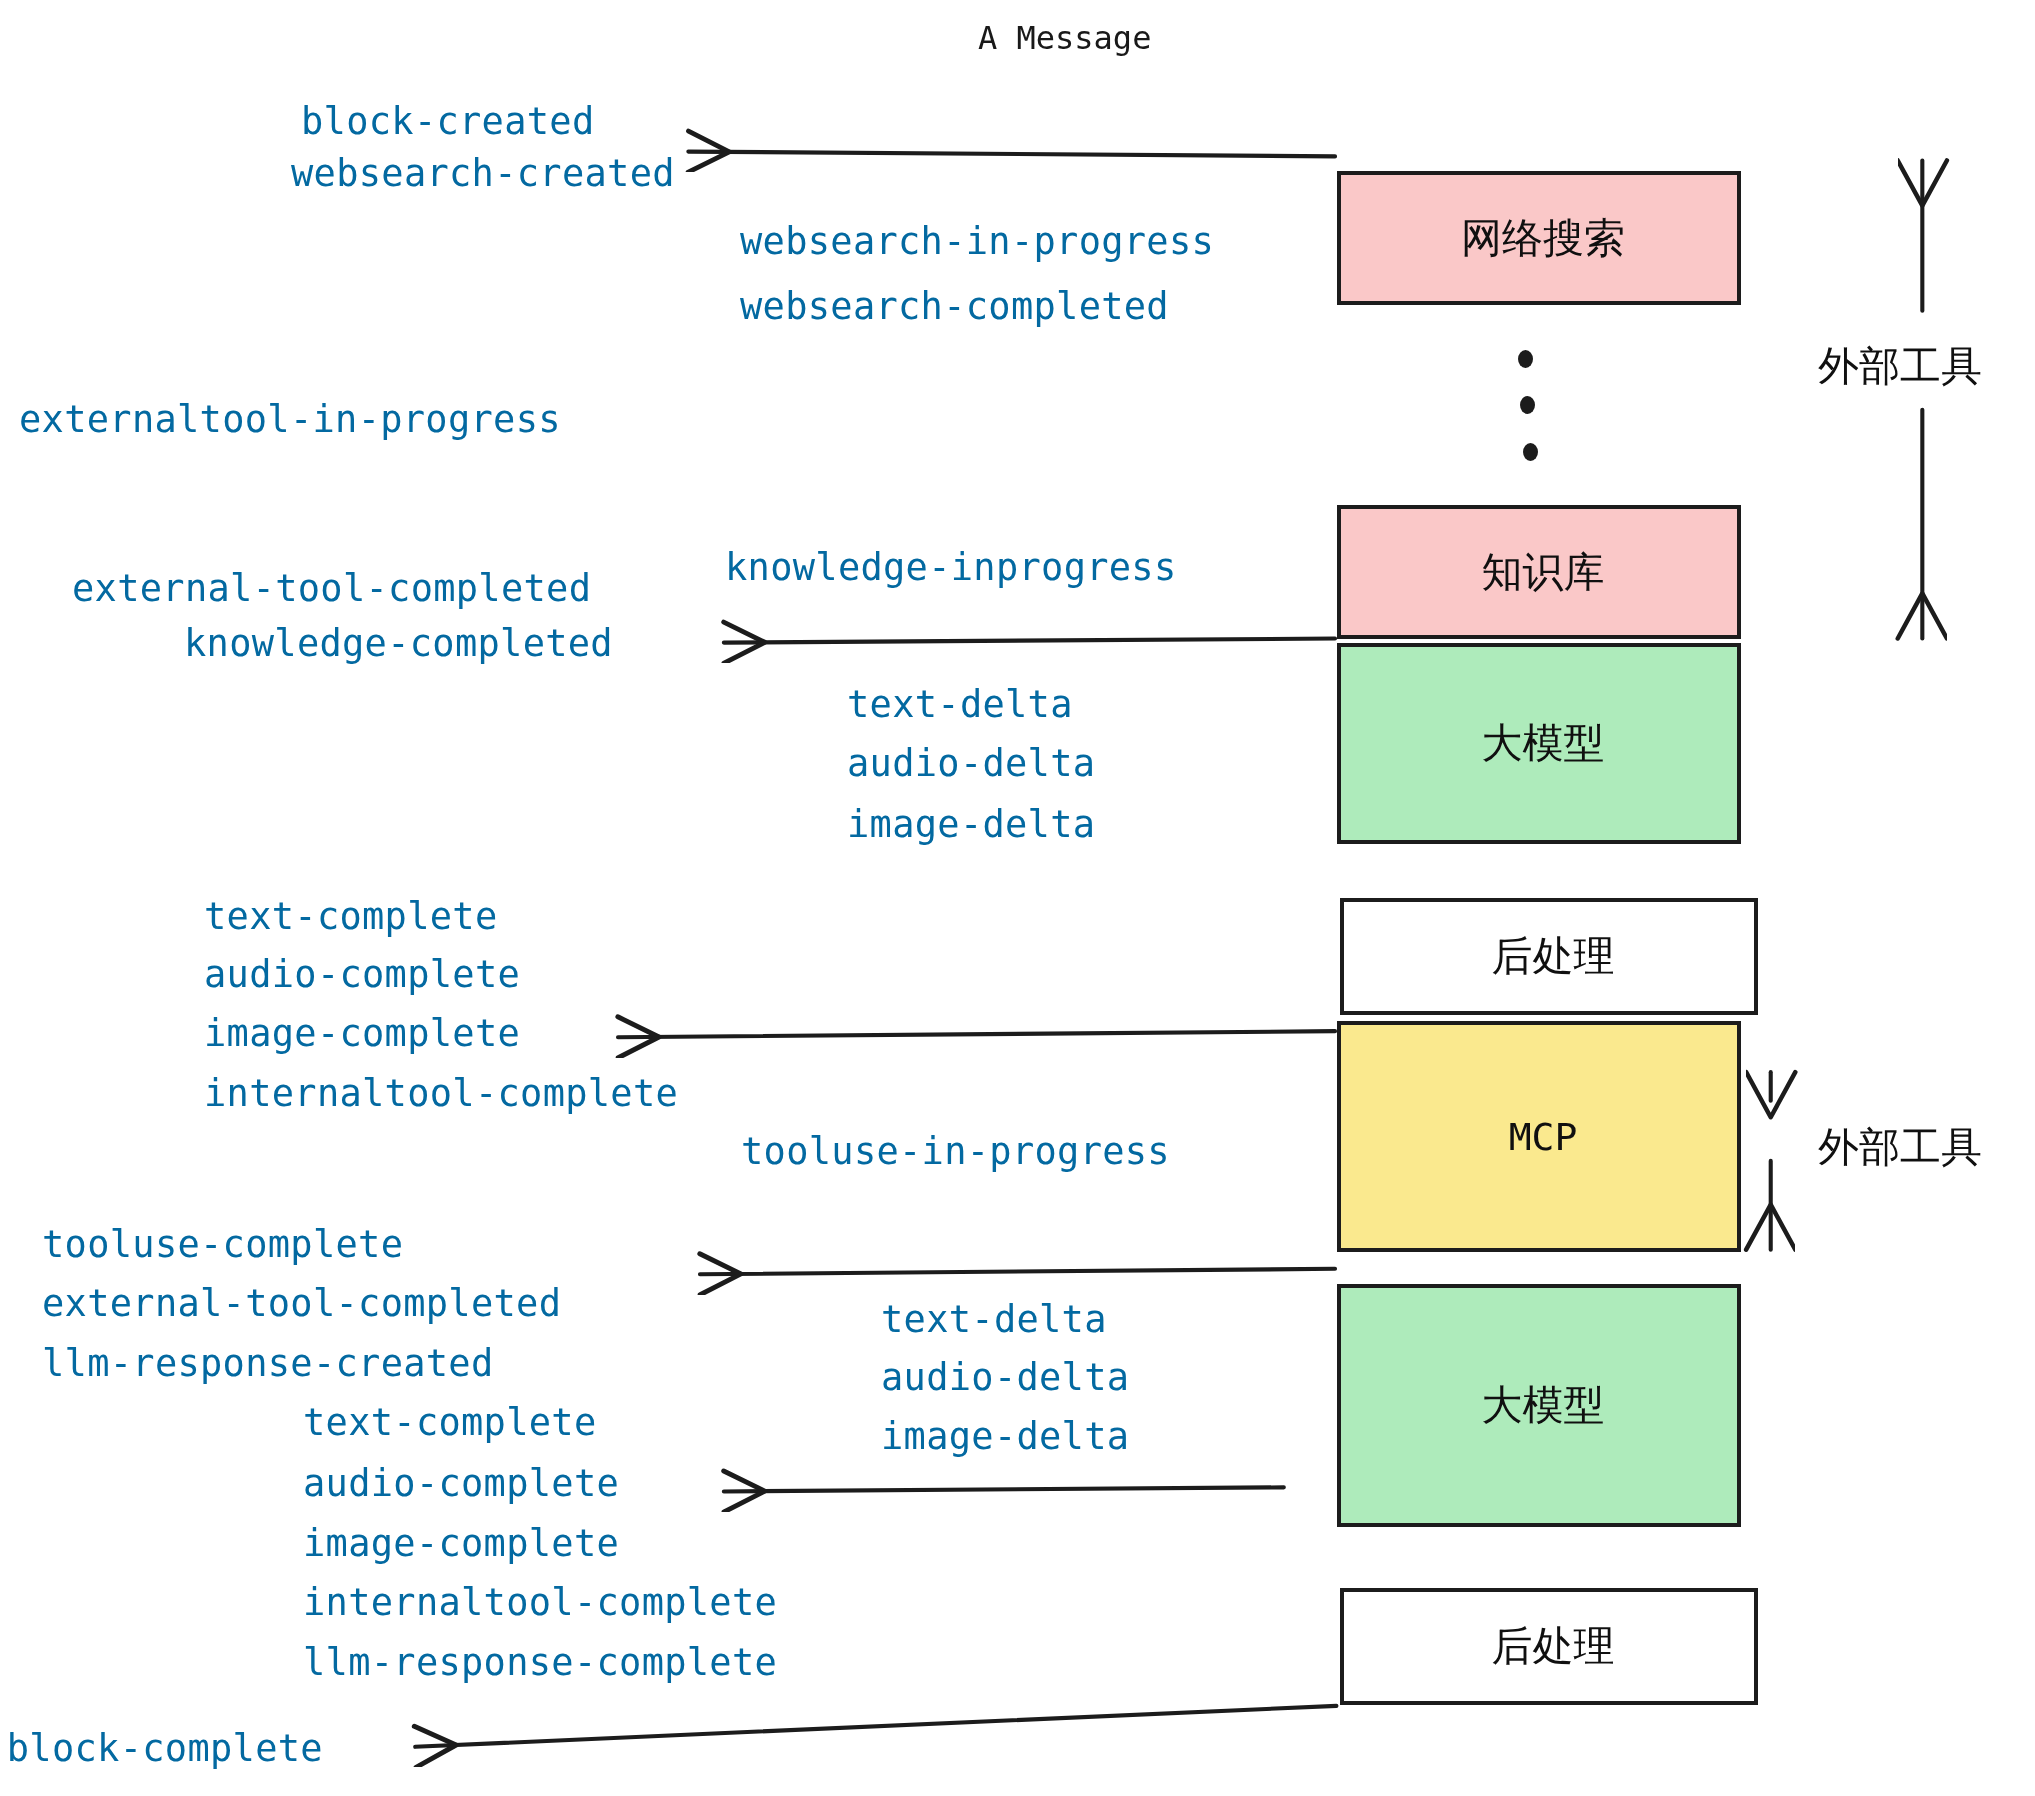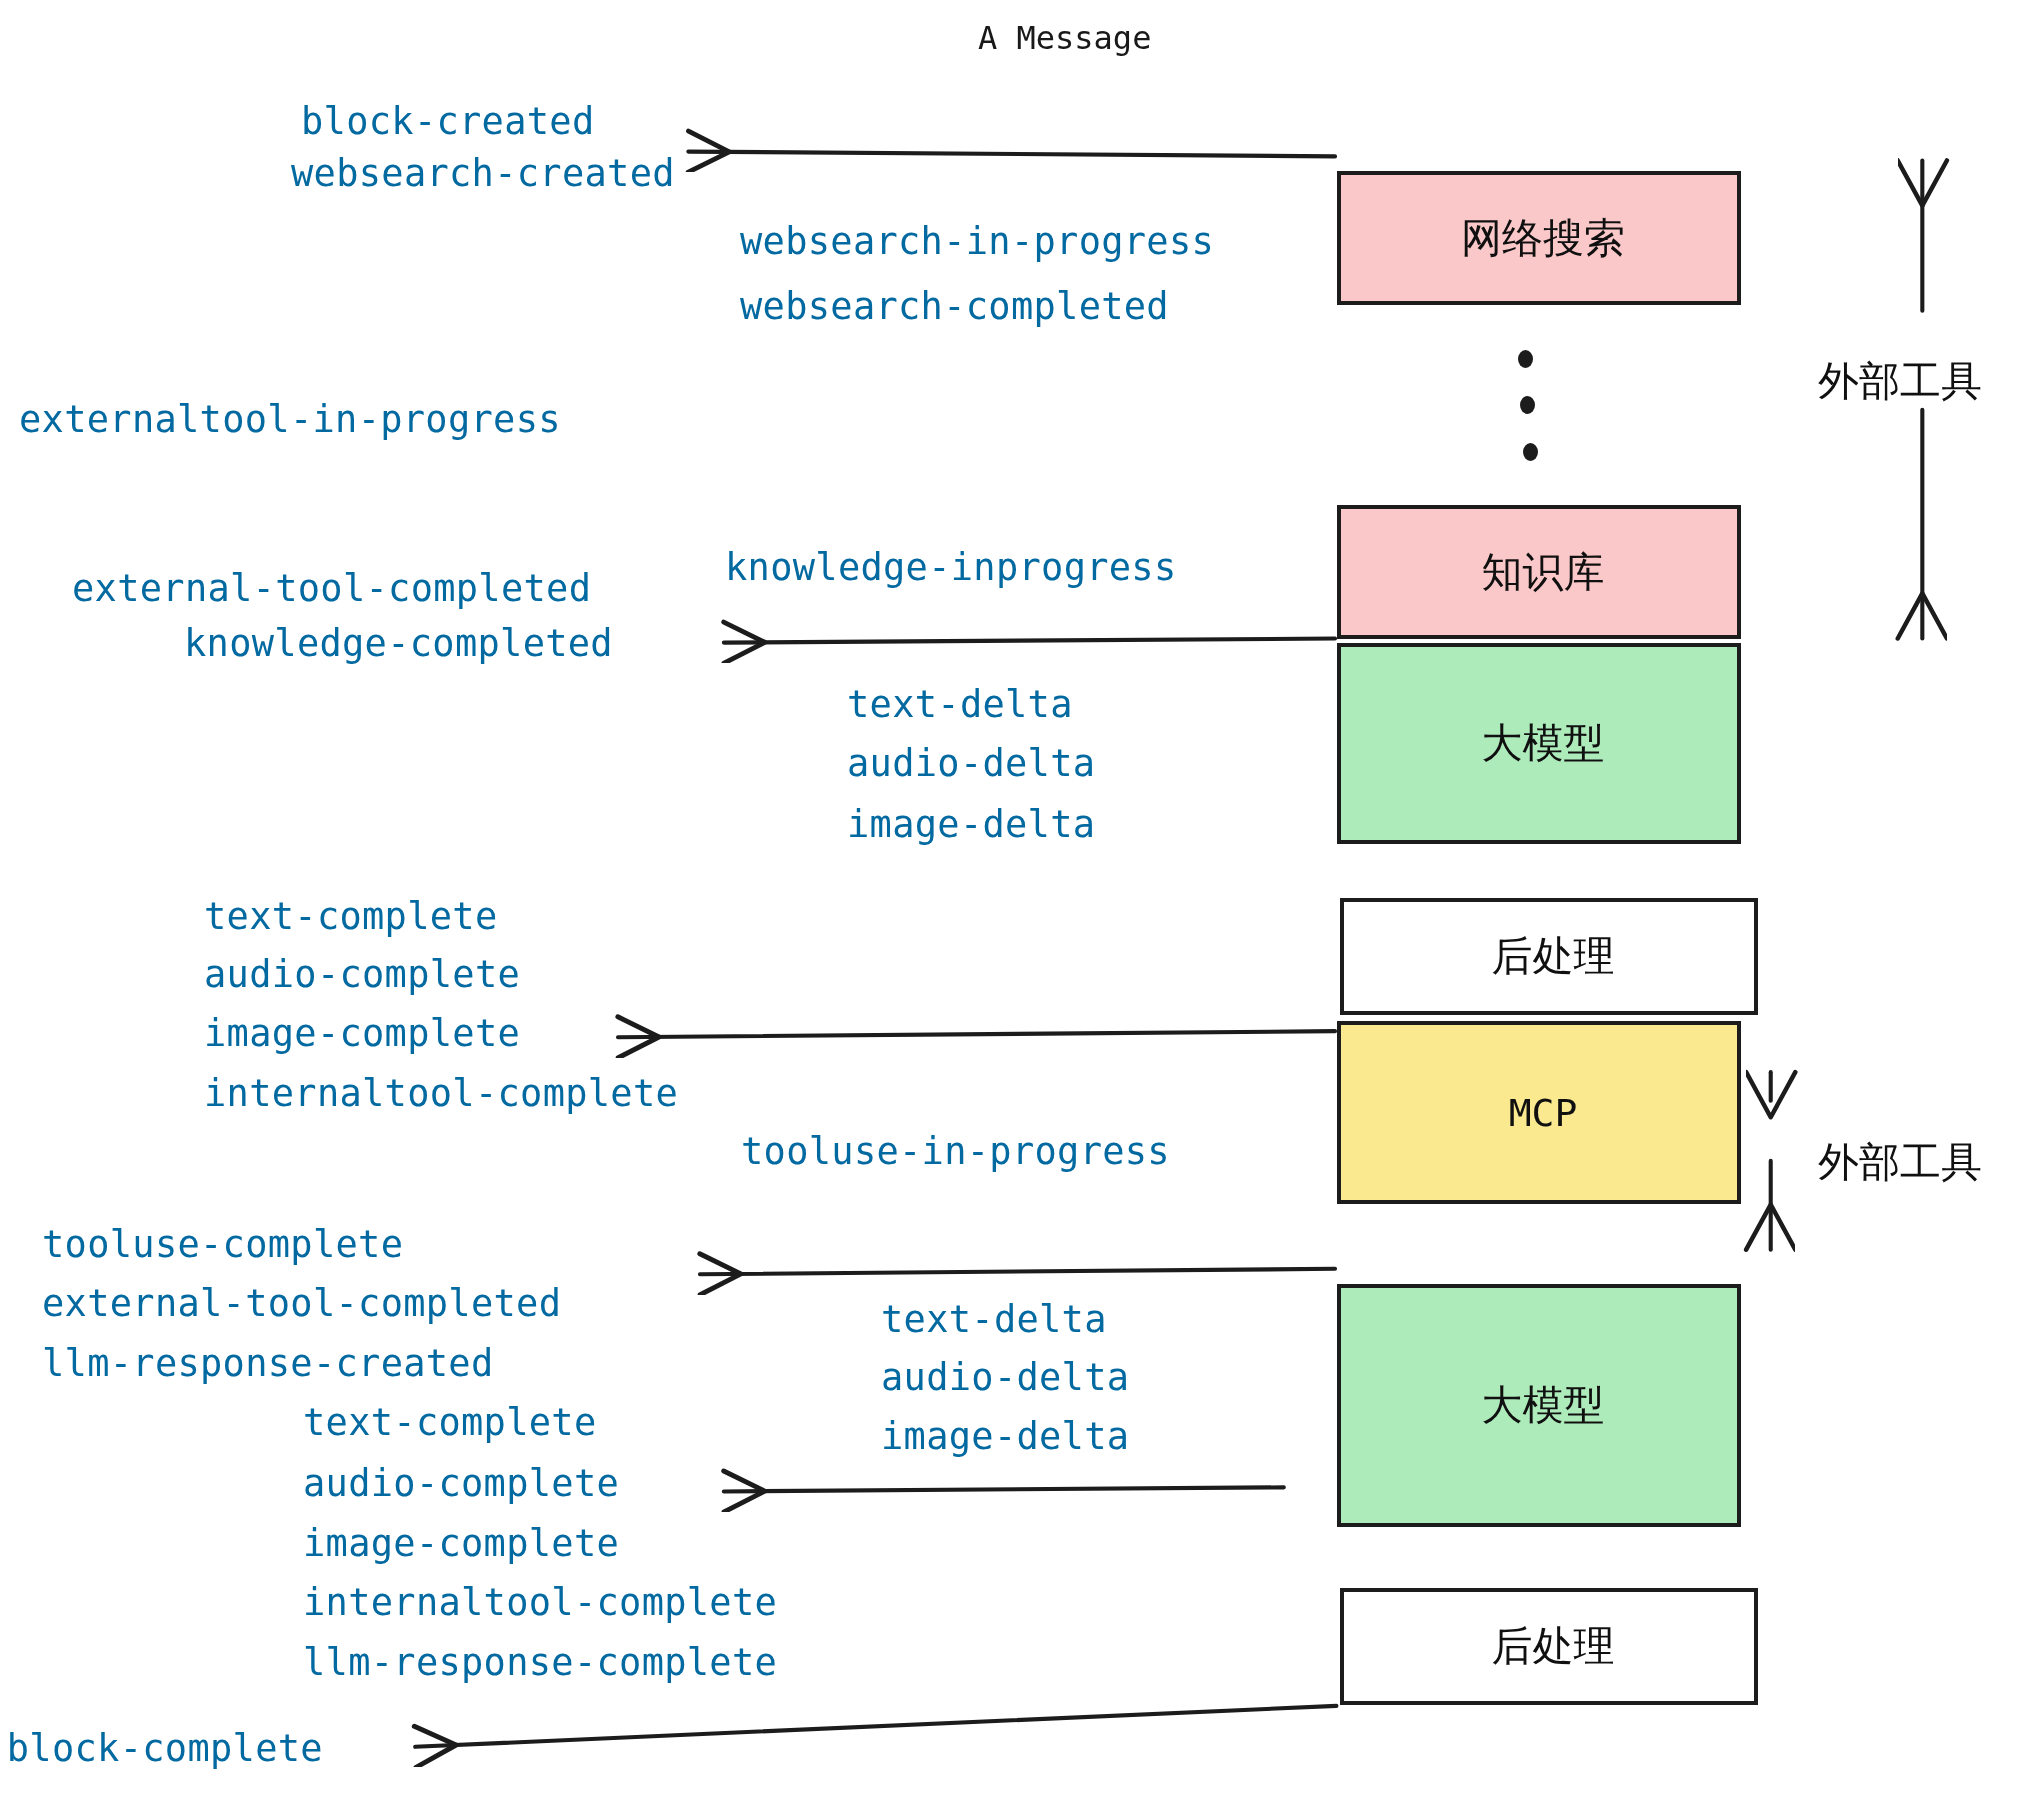--- a/index.html
+++ b/index.html
@@ -55,21 +55,20 @@
   .node.mono span {
     font-family: "DejaVu Sans Mono", "Liberation Mono", monospace;
     font-size: 38px;
   }
   .sidelabel {
     position: absolute;
     font-family: "DejaVu Sans", "Liberation Sans", sans-serif;
     font-size: 41px;
     color: #101010;
     white-space: nowrap;
-    margin-top: 15px;
   }
   .dot {
     position: absolute;
     width: 15px;
     height: 18px;
     border-radius: 50%;
     background: #1c1c1c;
   }
 </style>
 </head>
@@ -110,21 +109,21 @@
       </div>
       <div class="node" style="left: 1337px; top: 505px; width: 404px; height: 134px; background: rgb(250, 200, 200);">
         <span>知识库</span>
       </div>
       <div class="node" style="left: 1337px; top: 643px; width: 404px; height: 201px; background: rgb(174, 235, 187);">
         <span>大模型</span>
       </div>
       <div class="node" style="left: 1340px; top: 898px; width: 418px; height: 117px; background: rgb(255, 255, 255);">
         <span>后处理</span>
       </div>
-      <div class="node mono" style="left: 1337px; top: 1021px; width: 404px; height: 183px; background: rgb(250, 233, 142);">
+      <div class="node mono" style="left: 1337px; top: 1021px; width: 404px; height: 231px; background: rgb(250, 233, 142);">
         <span>MCP</span>
       </div>
       <div class="node" style="left: 1337px; top: 1284px; width: 404px; height: 243px; background: rgb(174, 235, 187);">
         <span>大模型</span>
       </div>
       <div class="node" style="left: 1340px; top: 1588px; width: 418px; height: 117px; background: rgb(255, 255, 255);">
         <span>后处理</span>
       </div>
     </div>
   <div id="dots-layer">

